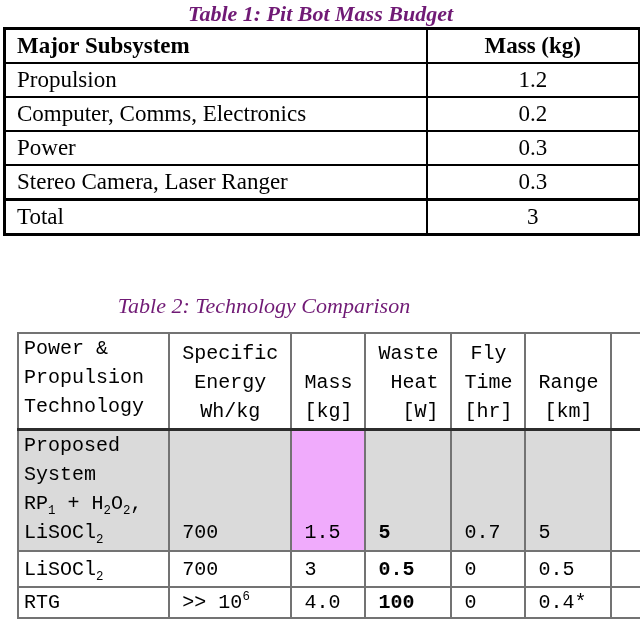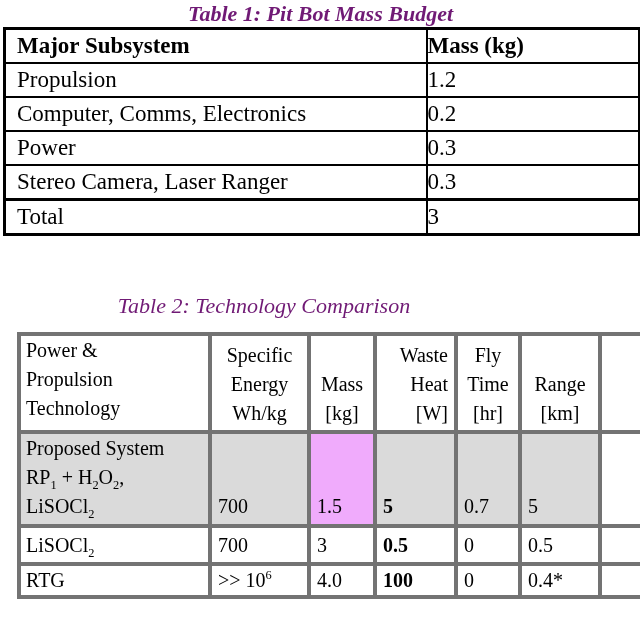--- a/index.html
+++ b/index.html
@@ -58,45 +58,46 @@
     overflow: hidden;
   }
   #mass-budget-table {
     border: 3px solid #000;
   }
   #mass-budget-table .t1-label {
     text-align: left;
     padding-left: 11px;
   }
   #mass-budget-table .t1-value {
-    text-align: left;
+    text-align: center;
   }
   #mass-budget-table .t1-head {
     font-weight: bold;
   }
   #mass-budget-table tr.total-row td {
     border-top: 3px solid #000;
   }
 
   
   #tech-table {
     position: absolute;
     left: 17px;
     top: 332px;
     border-collapse: collapse;
     table-layout: fixed;
     font-size: 20px;
     line-height: 29px;
   }
   #tech-table td, #tech-table th {
-    border: 4px solid #737373;
-    padding: 0 6px;
+    border: 2px solid #737373;
+    padding: 0 12px;
     font-weight: normal;
     overflow: hidden;
     background: #fff;
+    font-family: Liberation Mono, monospace;
   }
   #tech-table tr.t2-header td {
     height: 92px;
     vertical-align: bottom;
     text-align: center;
     white-space: pre-line;
     border-bottom: 3px solid #2c2c2c;
     padding-bottom: 2px;
   }
   #tech-table tr.t2-header td.t2-tech {

